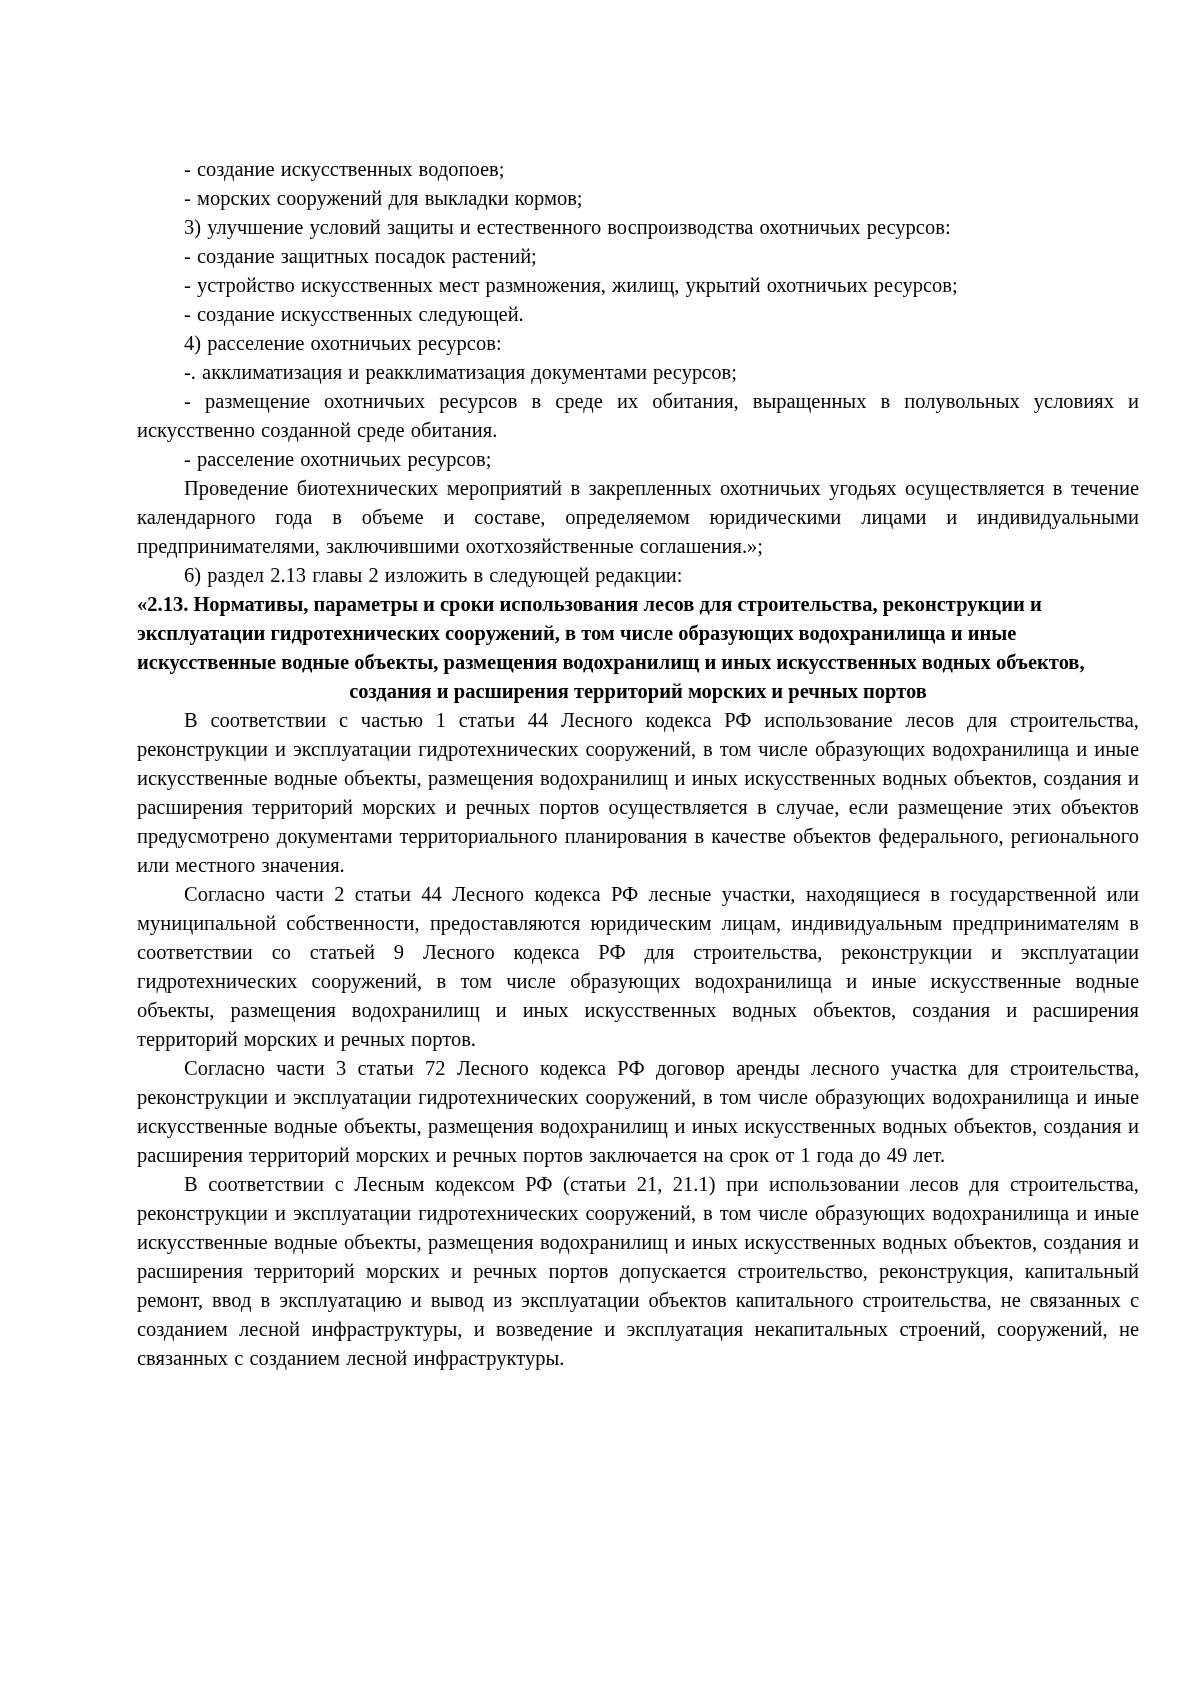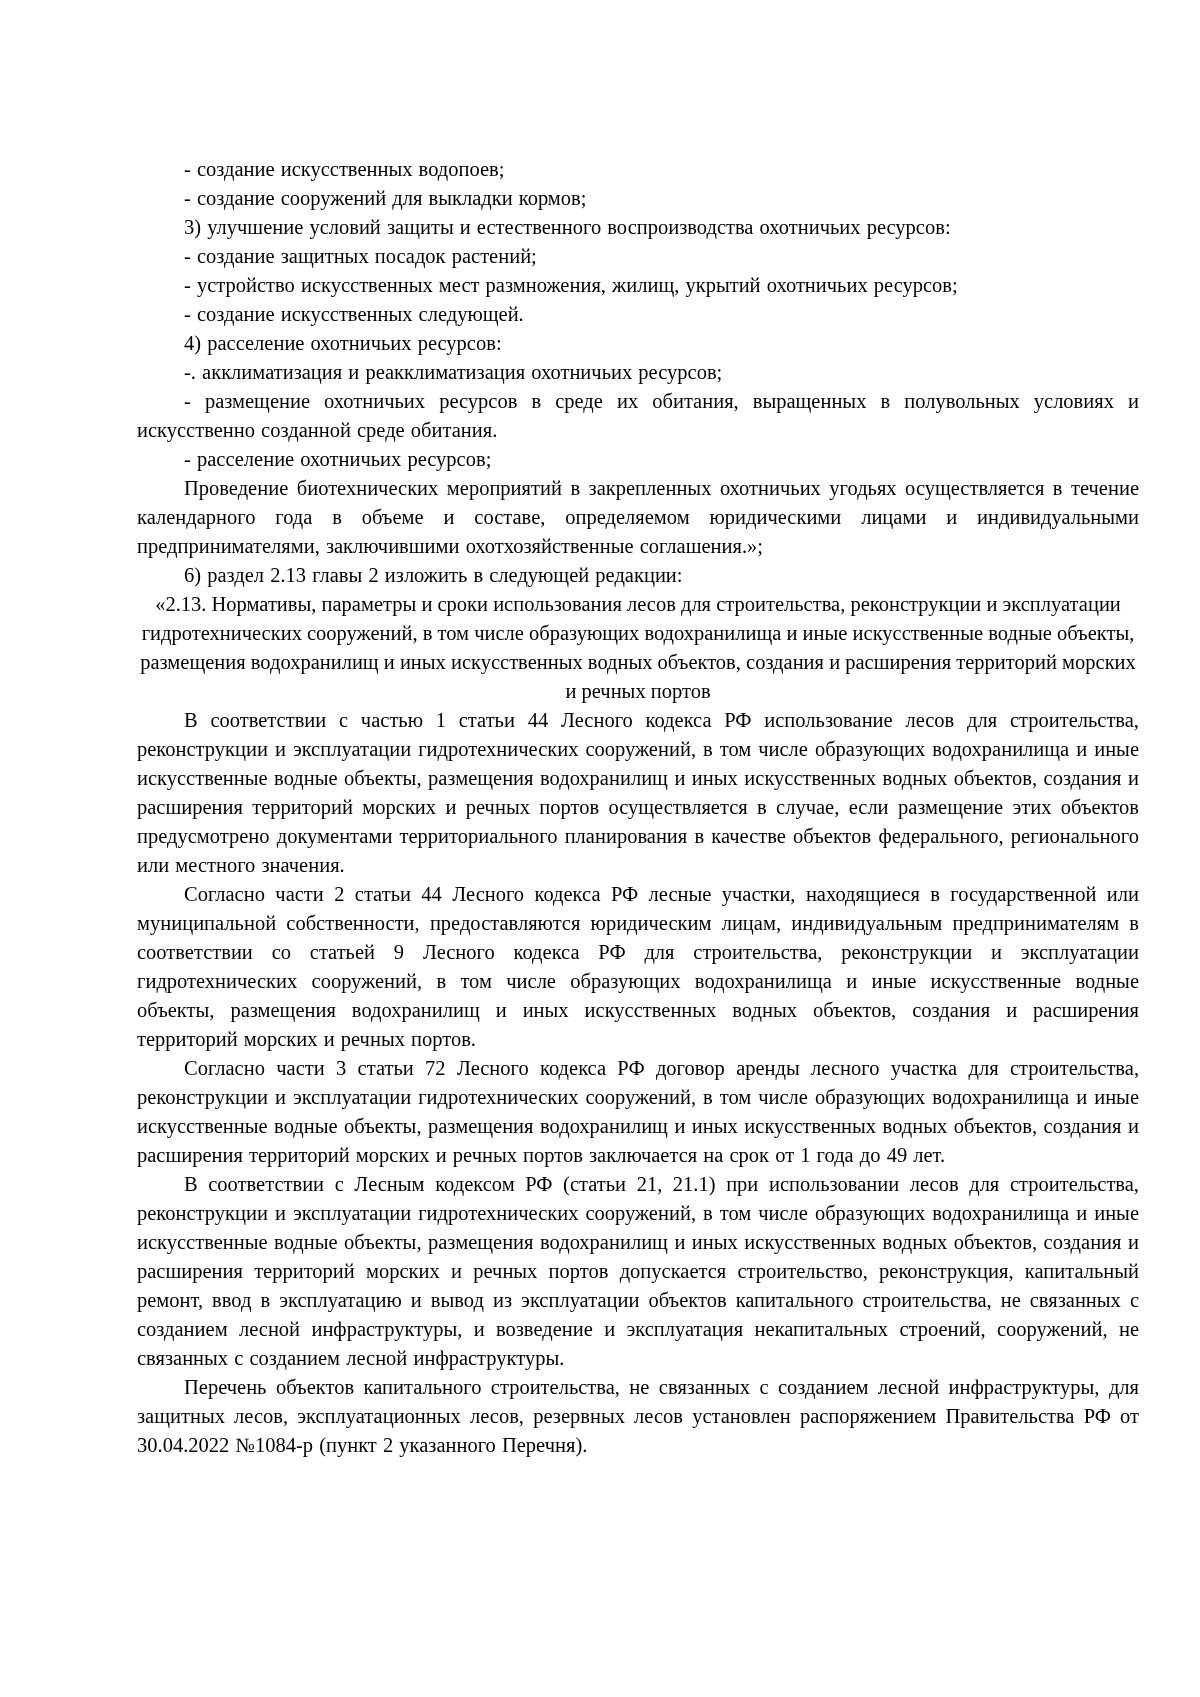--- a/index.html
+++ b/index.html
@@ -24,42 +24,41 @@
   .para {
     margin: 0;
     font-size: 20.5px;
     line-height: 29px;
     text-align: justify;
     text-align-last: left;
     text-indent: 47px;
     word-spacing: 1px;
   }
   .heading {
-    font-weight: normal;
-    text-align: center;
+    font-weight: bold;
+    text-align: left;
     text-align-last: center;
     text-indent: 0;
     word-spacing: normal;
   }
 </style>
 </head>
 <body>
 
 <div class="page">
   <p class="para">- создание искусственных водопоев;</p>
-  <p class="para">- создание сооружений для выкладки кормов;</p>
+  <p class="para">- морских сооружений для выкладки кормов;</p>
   <p class="para">3) улучшение условий защиты и естественного воспроизводства охотничьих ресурсов:</p>
   <p class="para">- создание защитных посадок растений;</p>
   <p class="para">- устройство искусственных мест размножения, жилищ, укрытий охотничьих ресурсов;</p>
   <p class="para">- создание искусственных следующей.</p>
   <p class="para">4) расселение охотничьих ресурсов:</p>
-  <p class="para">-. акклиматизация и реакклиматизация охотничьих ресурсов;</p>
+  <p class="para">-. акклиматизация и реакклиматизация документами ресурсов;</p>
   <p class="para">- размещение охотничьих ресурсов в среде их обитания, выращенных в полувольных условиях и искусственно созданной среде обитания.</p>
   <p class="para">- расселение охотничьих ресурсов;</p>
   <p class="para">Проведение биотехнических мероприятий в закрепленных охотничьих угодьях осуществляется в течение календарного года в объеме и составе, определяемом юридическими лицами и индивидуальными предпринимателями, заключившими охотхозяйственные соглашения.»;</p>
   <p class="para">6) раздел 2.13 главы 2 изложить в следующей редакции:</p>
   <p class="para heading">«2.13. Нормативы, параметры и сроки использования лесов для строительства, реконструкции и эксплуатации гидротехнических сооружений, в том числе образующих водохранилища и иные искусственные водные объекты, размещения водохранилищ и иных искусственных водных объектов, создания и расширения территорий морских и речных портов</p>
   <p class="para">В соответствии с частью 1 статьи 44 Лесного кодекса РФ использование лесов для строительства, реконструкции и эксплуатации гидротехнических сооружений, в том числе образующих водохранилища и иные искусственные водные объекты, размещения водохранилищ и иных искусственных водных объектов, создания и расширения территорий морских и речных портов осуществляется в случае, если размещение этих объектов предусмотрено документами территориального планирования в качестве объектов федерального, регионального или местного значения.</p>
   <p class="para">Согласно части 2 статьи 44 Лесного кодекса РФ лесные участки, находящиеся в государственной или муниципальной собственности, предоставляются юридическим лицам, индивидуальным предпринимателям в соответствии со статьей 9 Лесного кодекса РФ для строительства, реконструкции и эксплуатации гидротехнических сооружений, в том числе образующих водохранилища и иные искусственные водные объекты, размещения водохранилищ и иных искусственных водных объектов, создания и расширения территорий морских и речных портов.</p>
   <p class="para">Согласно части 3 статьи 72 Лесного кодекса РФ договор аренды лесного участка для строительства, реконструкции и эксплуатации гидротехнических сооружений, в том числе образующих водохранилища и иные искусственные водные объекты, размещения водохранилищ и иных искусственных водных объектов, создания и расширения территорий морских и речных портов заключается на срок от 1 года до 49 лет.</p>
   <p class="para">В соответствии с Лесным кодексом РФ (статьи 21, 21.1) при использовании лесов для строительства, реконструкции и эксплуатации гидротехнических сооружений, в том числе образующих водохранилища и иные искусственные водные объекты, размещения водохранилищ и иных искусственных водных объектов, создания и расширения территорий морских и речных портов  допускается строительство, реконструкция, капитальный ремонт, ввод в эксплуатацию и вывод из эксплуатации объектов капитального строительства, не связанных с созданием лесной инфраструктуры, и возведение и эксплуатация некапитальных строений, сооружений, не связанных с созданием лесной инфраструктуры.</p>
-  <p class="para">Перечень объектов капитального строительства, не связанных с созданием лесной инфраструктуры, для защитных лесов, эксплуатационных лесов, резервных лесов установлен распоряжением Правительства РФ от 30.04.2022 №1084-р (пункт 2 указанного Перечня).</p>
 </div>
 
 </body></html>

